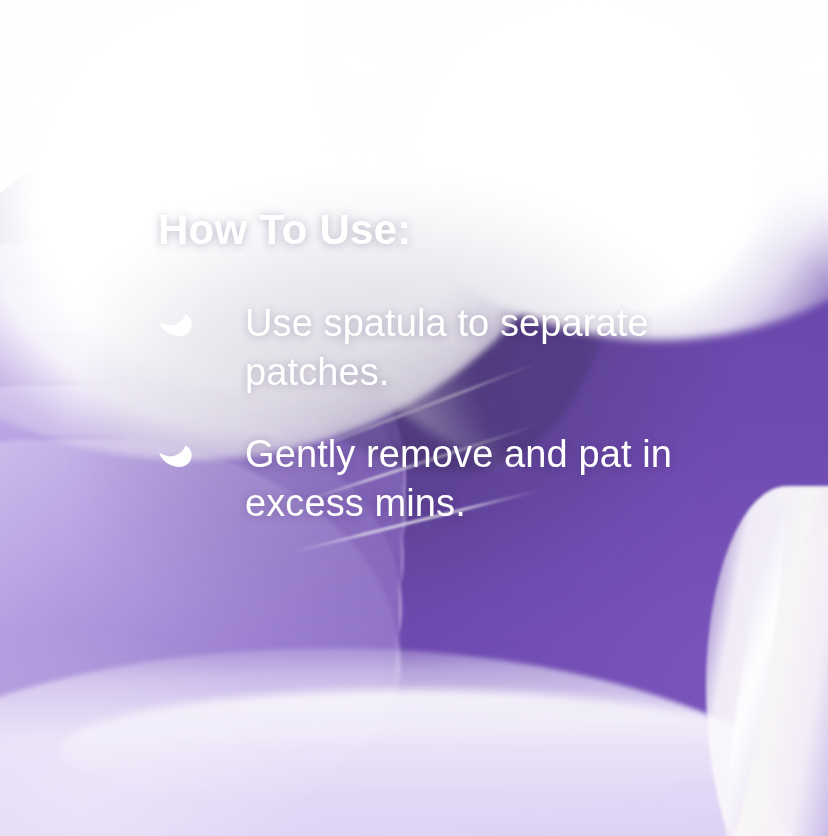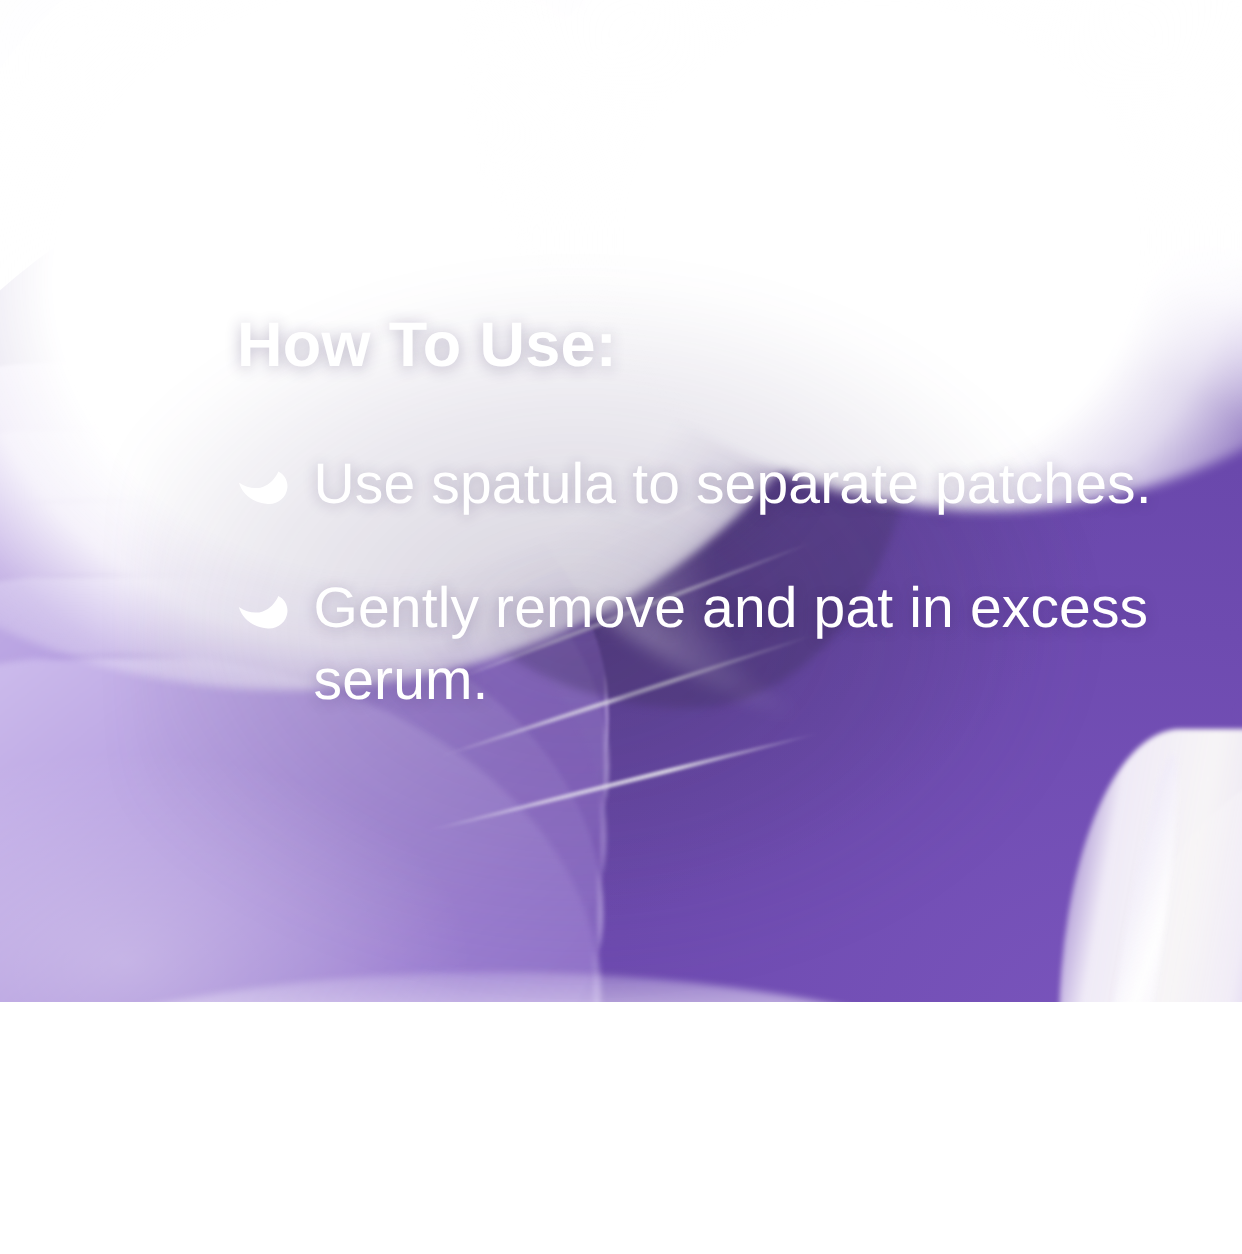--- a/index.html
+++ b/index.html
@@ -4,21 +4,21 @@
 <title>How To Use</title>
 <style>
   html, body {
     margin: 0;
     padding: 0;
     background: #ffffff;
   }
   #canvas {
     position: relative;
     width: 828px;
-    height: 668px;
+    height: 836px;
     overflow: hidden;
     background: #ffffff;
     font-family: "Liberation Sans", "DejaVu Sans", sans-serif;
   }
 
   
   .bg {
     position: absolute;
     inset: 0;
     overflow: hidden;
@@ -379,20 +379,21 @@
   .steps {
     list-style: none;
     margin: 0;
     padding: 0;
   }
   .step {
     position: relative;
     display: flex;
     align-items: flex-start;
     margin-bottom: 34px;
+    gap: 36px;
   }
   .step:last-child { margin-bottom: 0; }
 
   .bullet-icon {
     flex: 0 0 auto;
     width: 34px;
     height: 26px;
     margin-right: 17px;
     margin-top: 12px;
   }
@@ -472,19 +473,19 @@
         <span class="step-text">Use spatula to separate patches.</span>
       </li>
 
 
       <li class="step">
         <span class="bullet-icon">
           <svg viewBox="0 0 34 26" xmlns="http://www.w3.org/2000/svg" aria-hidden="true">
             <path d="M1.2 10.6 C6.5 14.2 12.0 15.3 17.2 13.6 C22.0 12.0 25.4 8.2 27.6 3.4 C31.6 5.4 34 9.6 33.6 14.2 C33.0 20.6 27.3 25.4 20.6 25.0 C11.2 24.5 3.6 18.6 1.2 10.6 Z" fill="#ffffff"></path>
           </svg>
         </span>
-        <span class="step-text">Gently remove and pat in excess serum.</span>
+        <span class="step-text">Gently remove and pat in excess mins.</span>
       </li>
 
     </ul>
   </div>
 
 </div>
 
 </body></html>

